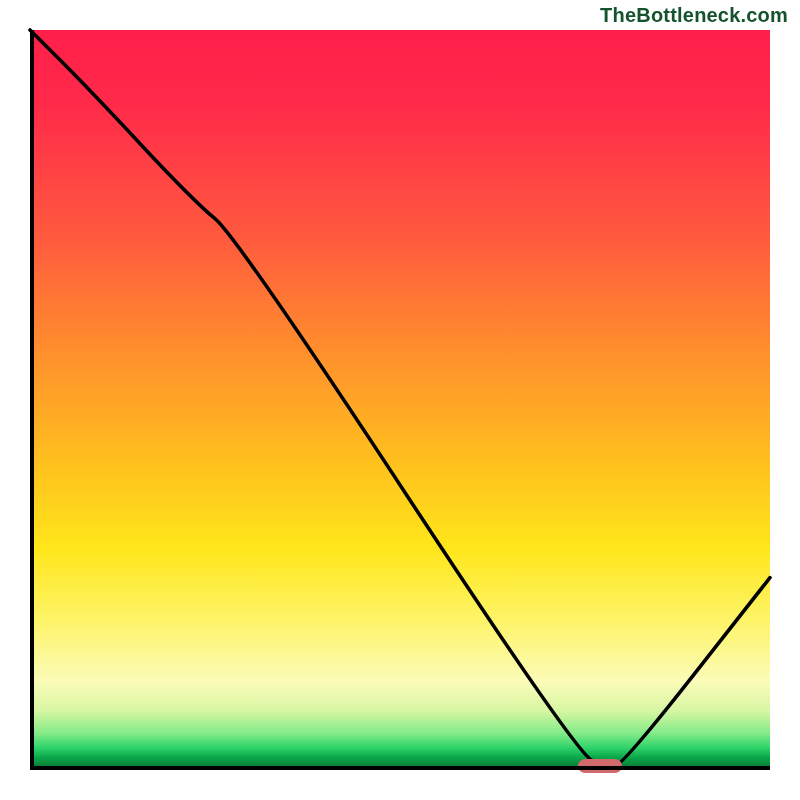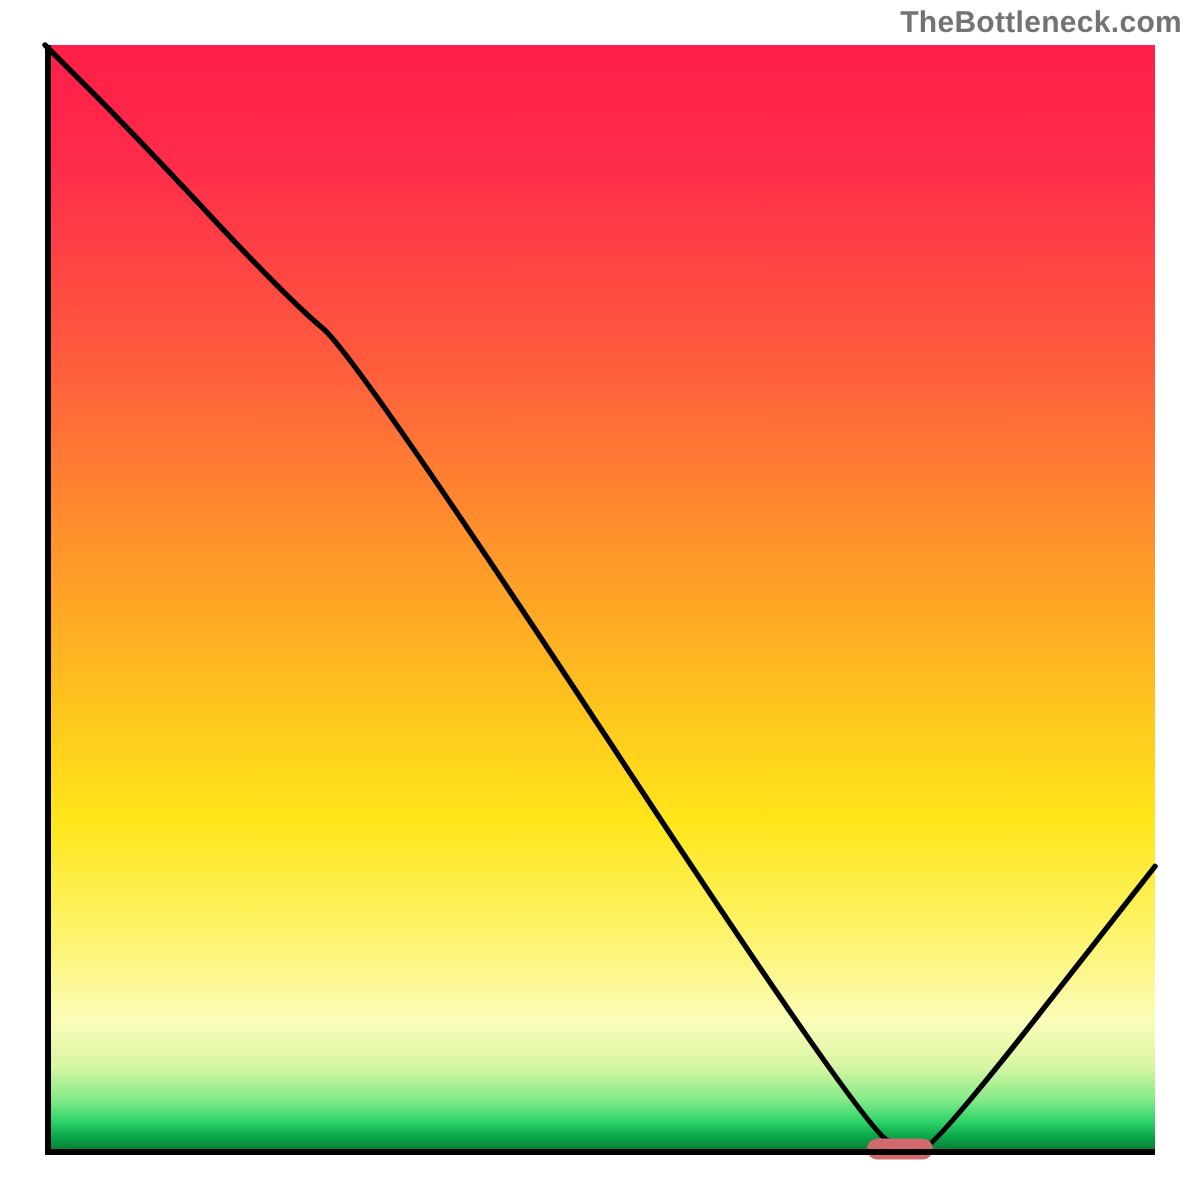--- a/index.html
+++ b/index.html
@@ -15,21 +15,21 @@
     position: relative;
     width: 800px;
     height: 800px;
   }
   .watermark {
     position: absolute;
     top: 4px;
     right: 12px;
     font-size: 20px;
     font-weight: 600;
-    color: #737373;
+    color: #14532d;
     letter-spacing: 0.2px;
     user-select: none;
   }
   .plot-area {
     position: absolute;
     left: 30px;
     top: 30px;
     width: 740px;
     height: 740px;
   }

